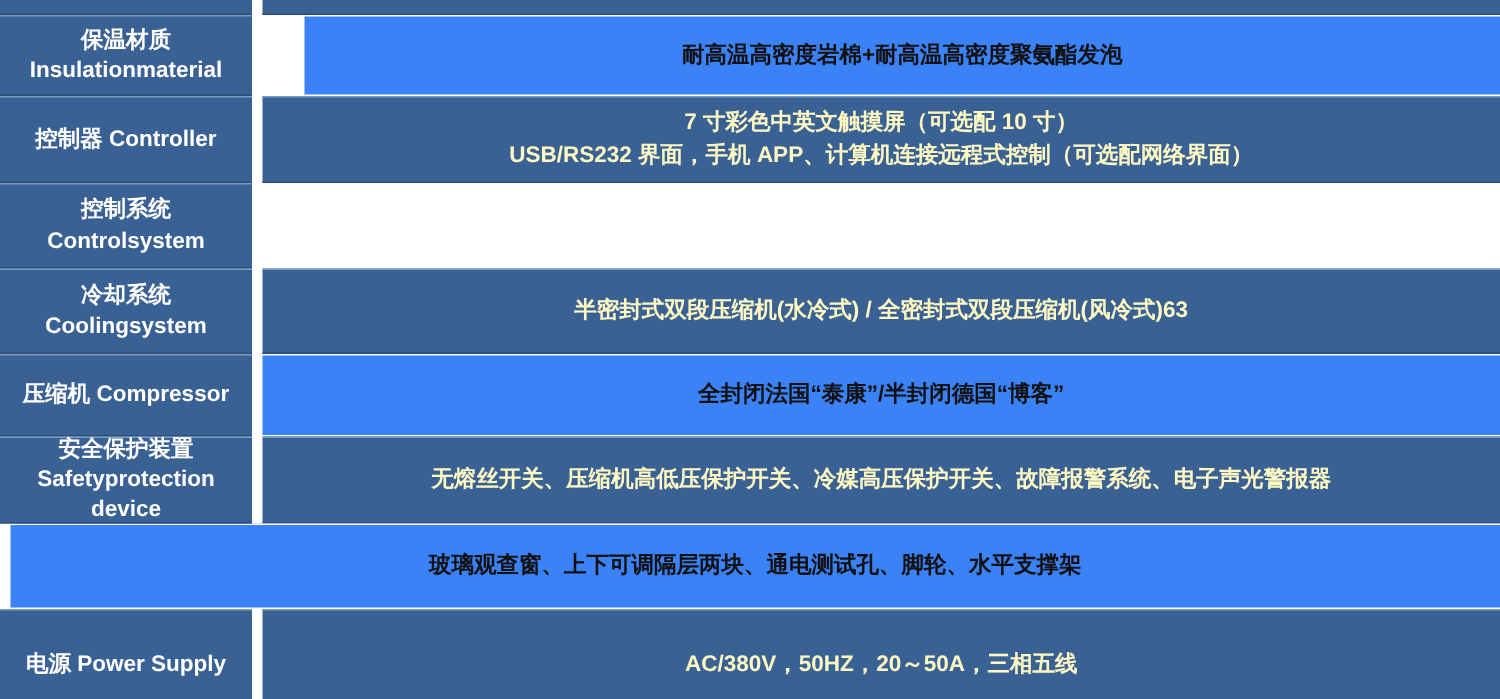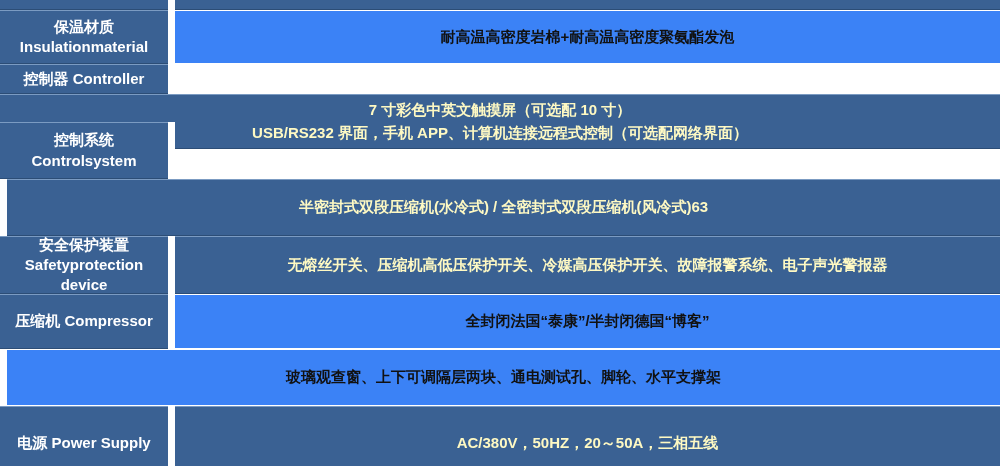--- a/index.html
+++ b/index.html
@@ -81,22 +81,22 @@
     border-top: 1px solid #7b9bc2;
     border-bottom: 1px solid #2c4d76;
   }
 
   .value-cell .line {
     display: block;
   }
 
   
   .h-partial { height: 10px; overflow: hidden; }
-  .h-1 { height: 54px; }
-  .h-2 { height: 58px; flex-direction: column; }
+  .h-1 { height: 54px; gap: 14px; }
+  .h-2 { height: 58px; }
   .h-3 { height: 57px; border-radius: 20px; }
   .h-4 { height: 57px; }
   .h-5 { height: 55px; }
   .h-6 { height: 58px; }
   .h-7 { height: 57px; }
   .h-8 { height: 75px; }
 
   .partial .label-cell,
   .partial .value-cell {
     border-top: none;
@@ -135,46 +135,49 @@
           </div>
         </div>
       </div>
       <div class="row h-3">
         <div class="label-cell">
           <div><span class="line">控制系统 Control</span><span class="line">system</span></div>
         </div>
         <div class="gap-cell"></div>
       </div>
       <div class="row h-4">
+        <div class="label-cell">
+          <div><span class="line">冷却系统 Cooling</span><span class="line">system</span></div>
+        </div>
         <div class="gap-cell"></div>
         <div class="value-cell dark">
           <div>
             <span class="line">半密封式双段压缩机(水冷式) / 全密封式双段压缩机(风冷式)63</span>
+          </div>
+        </div>
+      </div>
+      <div class="row h-5">
+        <div class="label-cell">
+          <div><span class="line">压缩机 Compressor</span></div>
+        </div>
+        <div class="gap-cell"></div>
+        <div class="value-cell light">
+          <div>
+            <span class="line">全封闭法国“泰康”/半封闭德国“博客”</span>
           </div>
         </div>
       </div>
       <div class="row h-6">
         <div class="label-cell">
           <div><span class="line">安全保护装置 Safety</span><span class="line">protection device</span></div>
         </div>
         <div class="gap-cell"></div>
         <div class="value-cell dark">
           <div>
             <span class="line">无熔丝开关、压缩机高低压保护开关、冷媒高压保护开关、故障报警系统、电子声光警报器</span>
-          </div>
-        </div>
-      </div>
-      <div class="row h-5">
-        <div class="label-cell">
-          <div><span class="line">压缩机 Compressor</span></div>
-        </div>
-        <div class="gap-cell"></div>
-        <div class="value-cell light">
-          <div>
-            <span class="line">全封闭法国“泰康”/半封闭德国“博客”</span>
           </div>
         </div>
       </div>
       <div class="row h-7">
         <div class="gap-cell"></div>
         <div class="value-cell light">
           <div>
             <span class="line">玻璃观查窗、上下可调隔层两块、通电测试孔、脚轮、水平支撑架</span>
           </div>
         </div>

